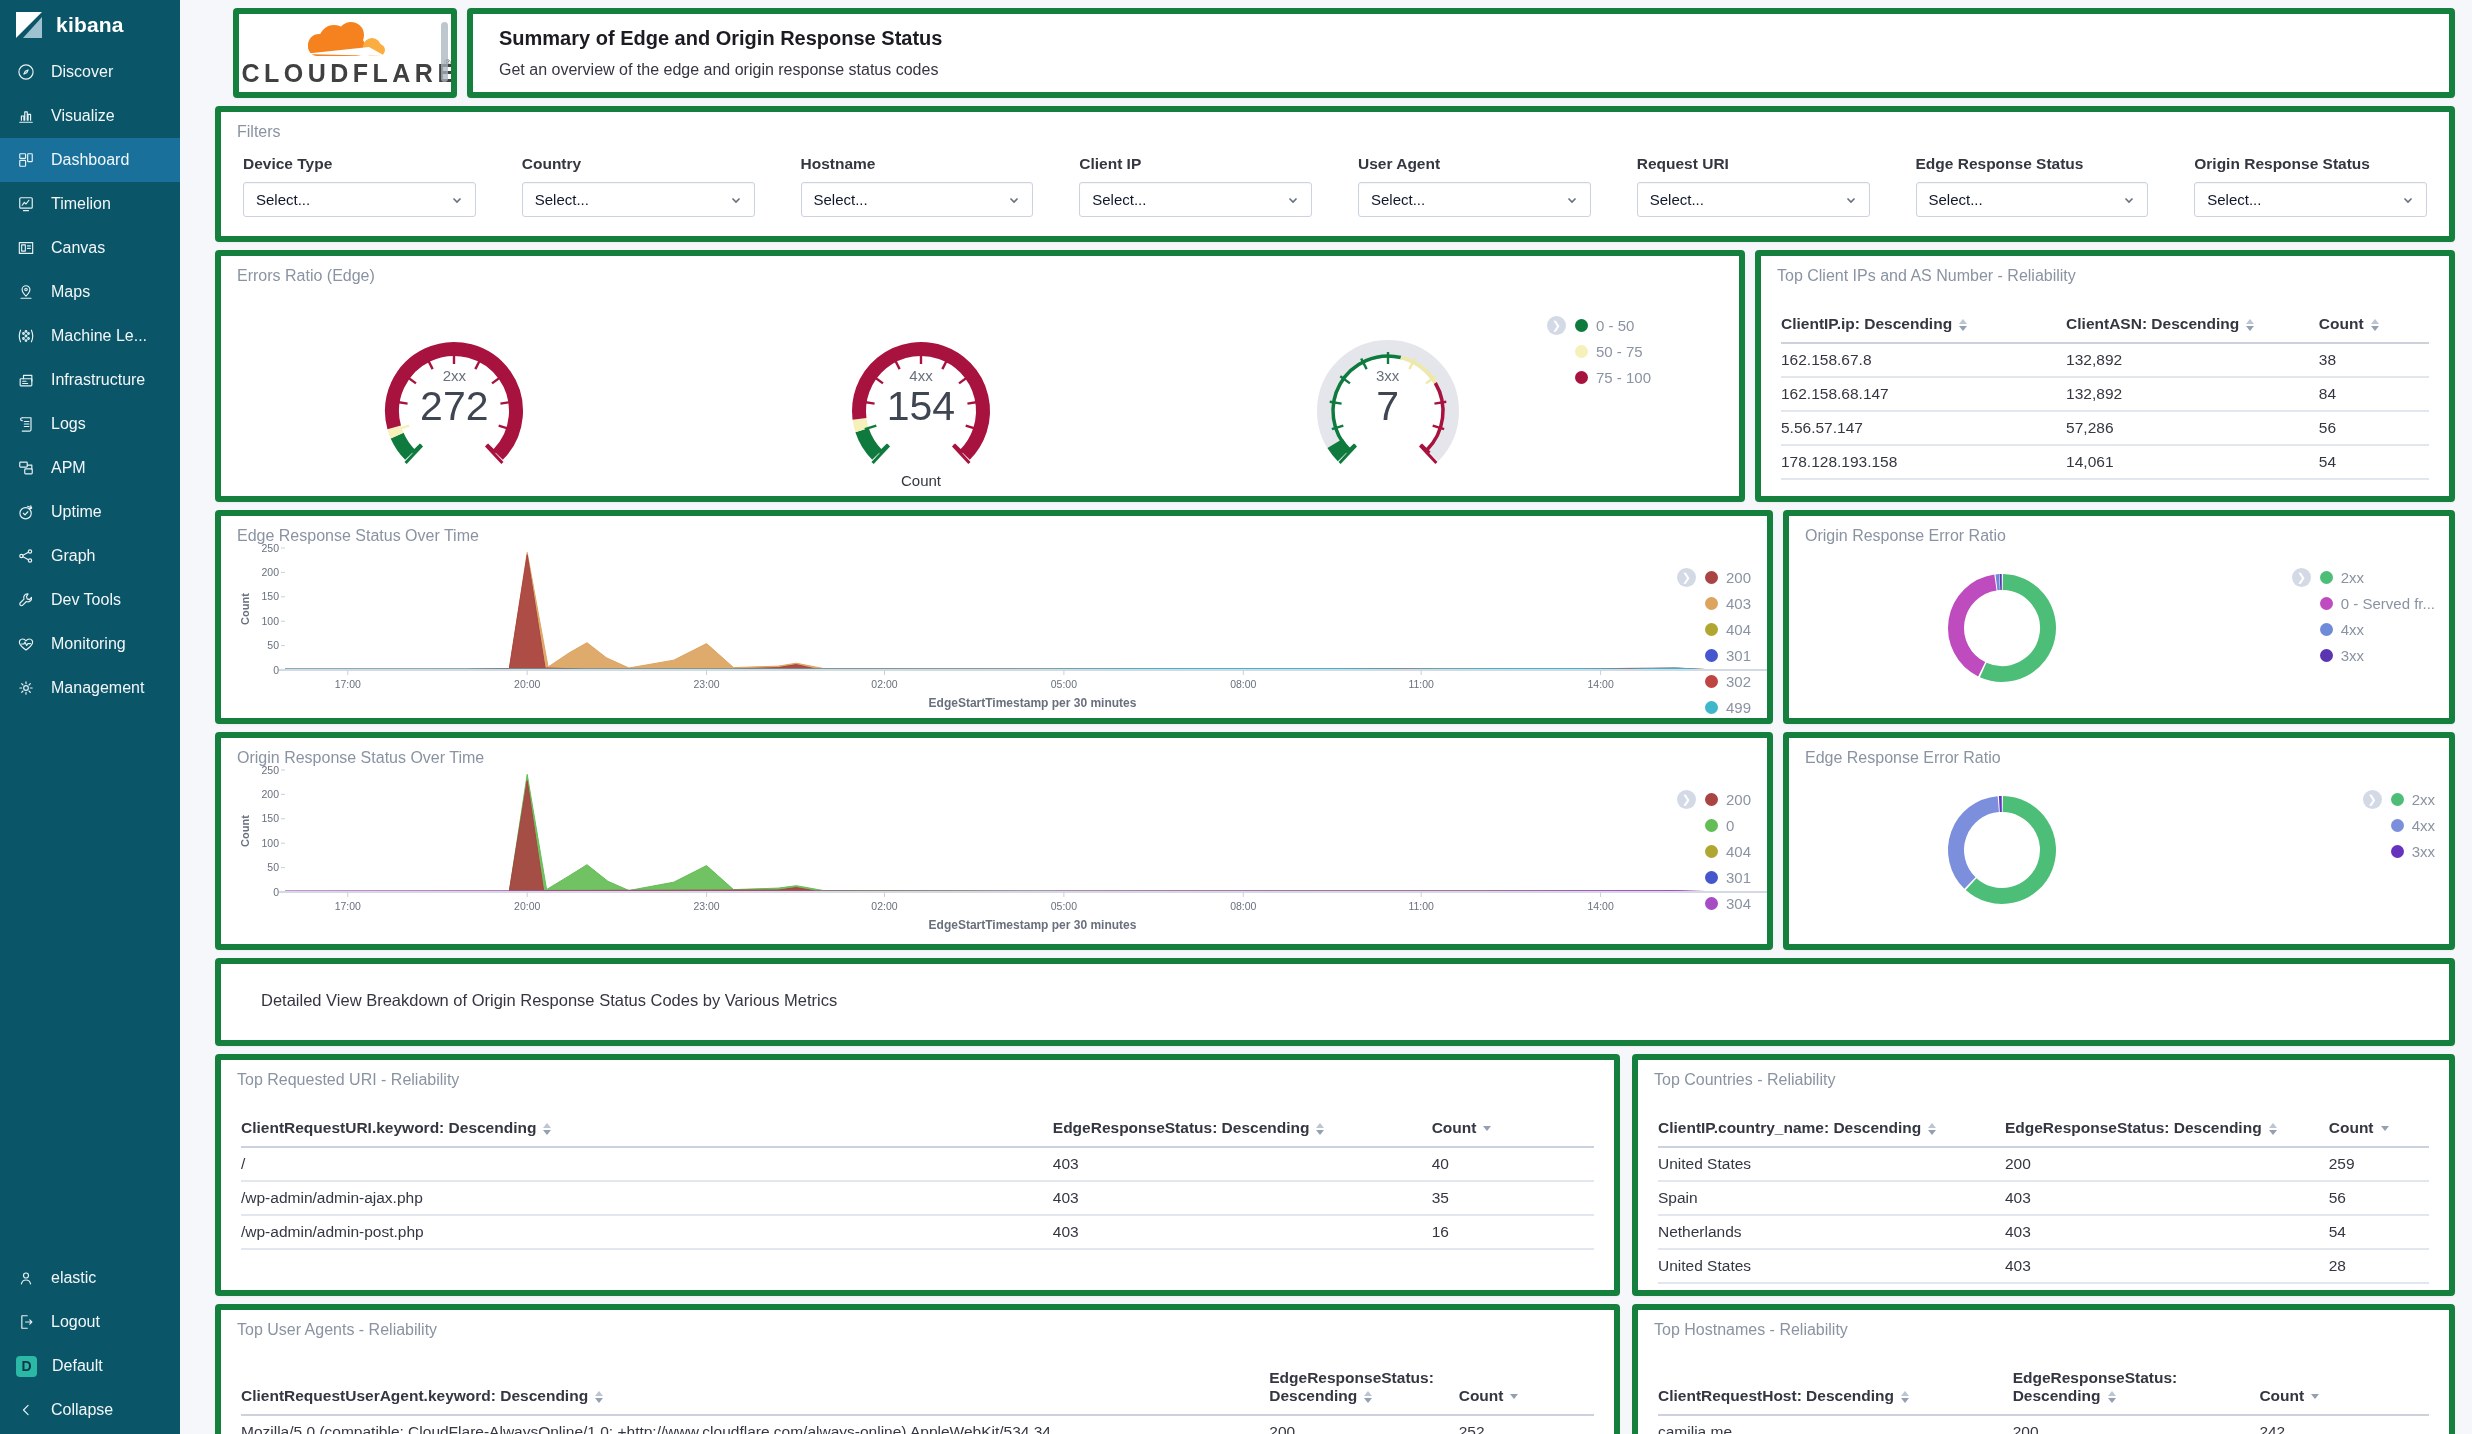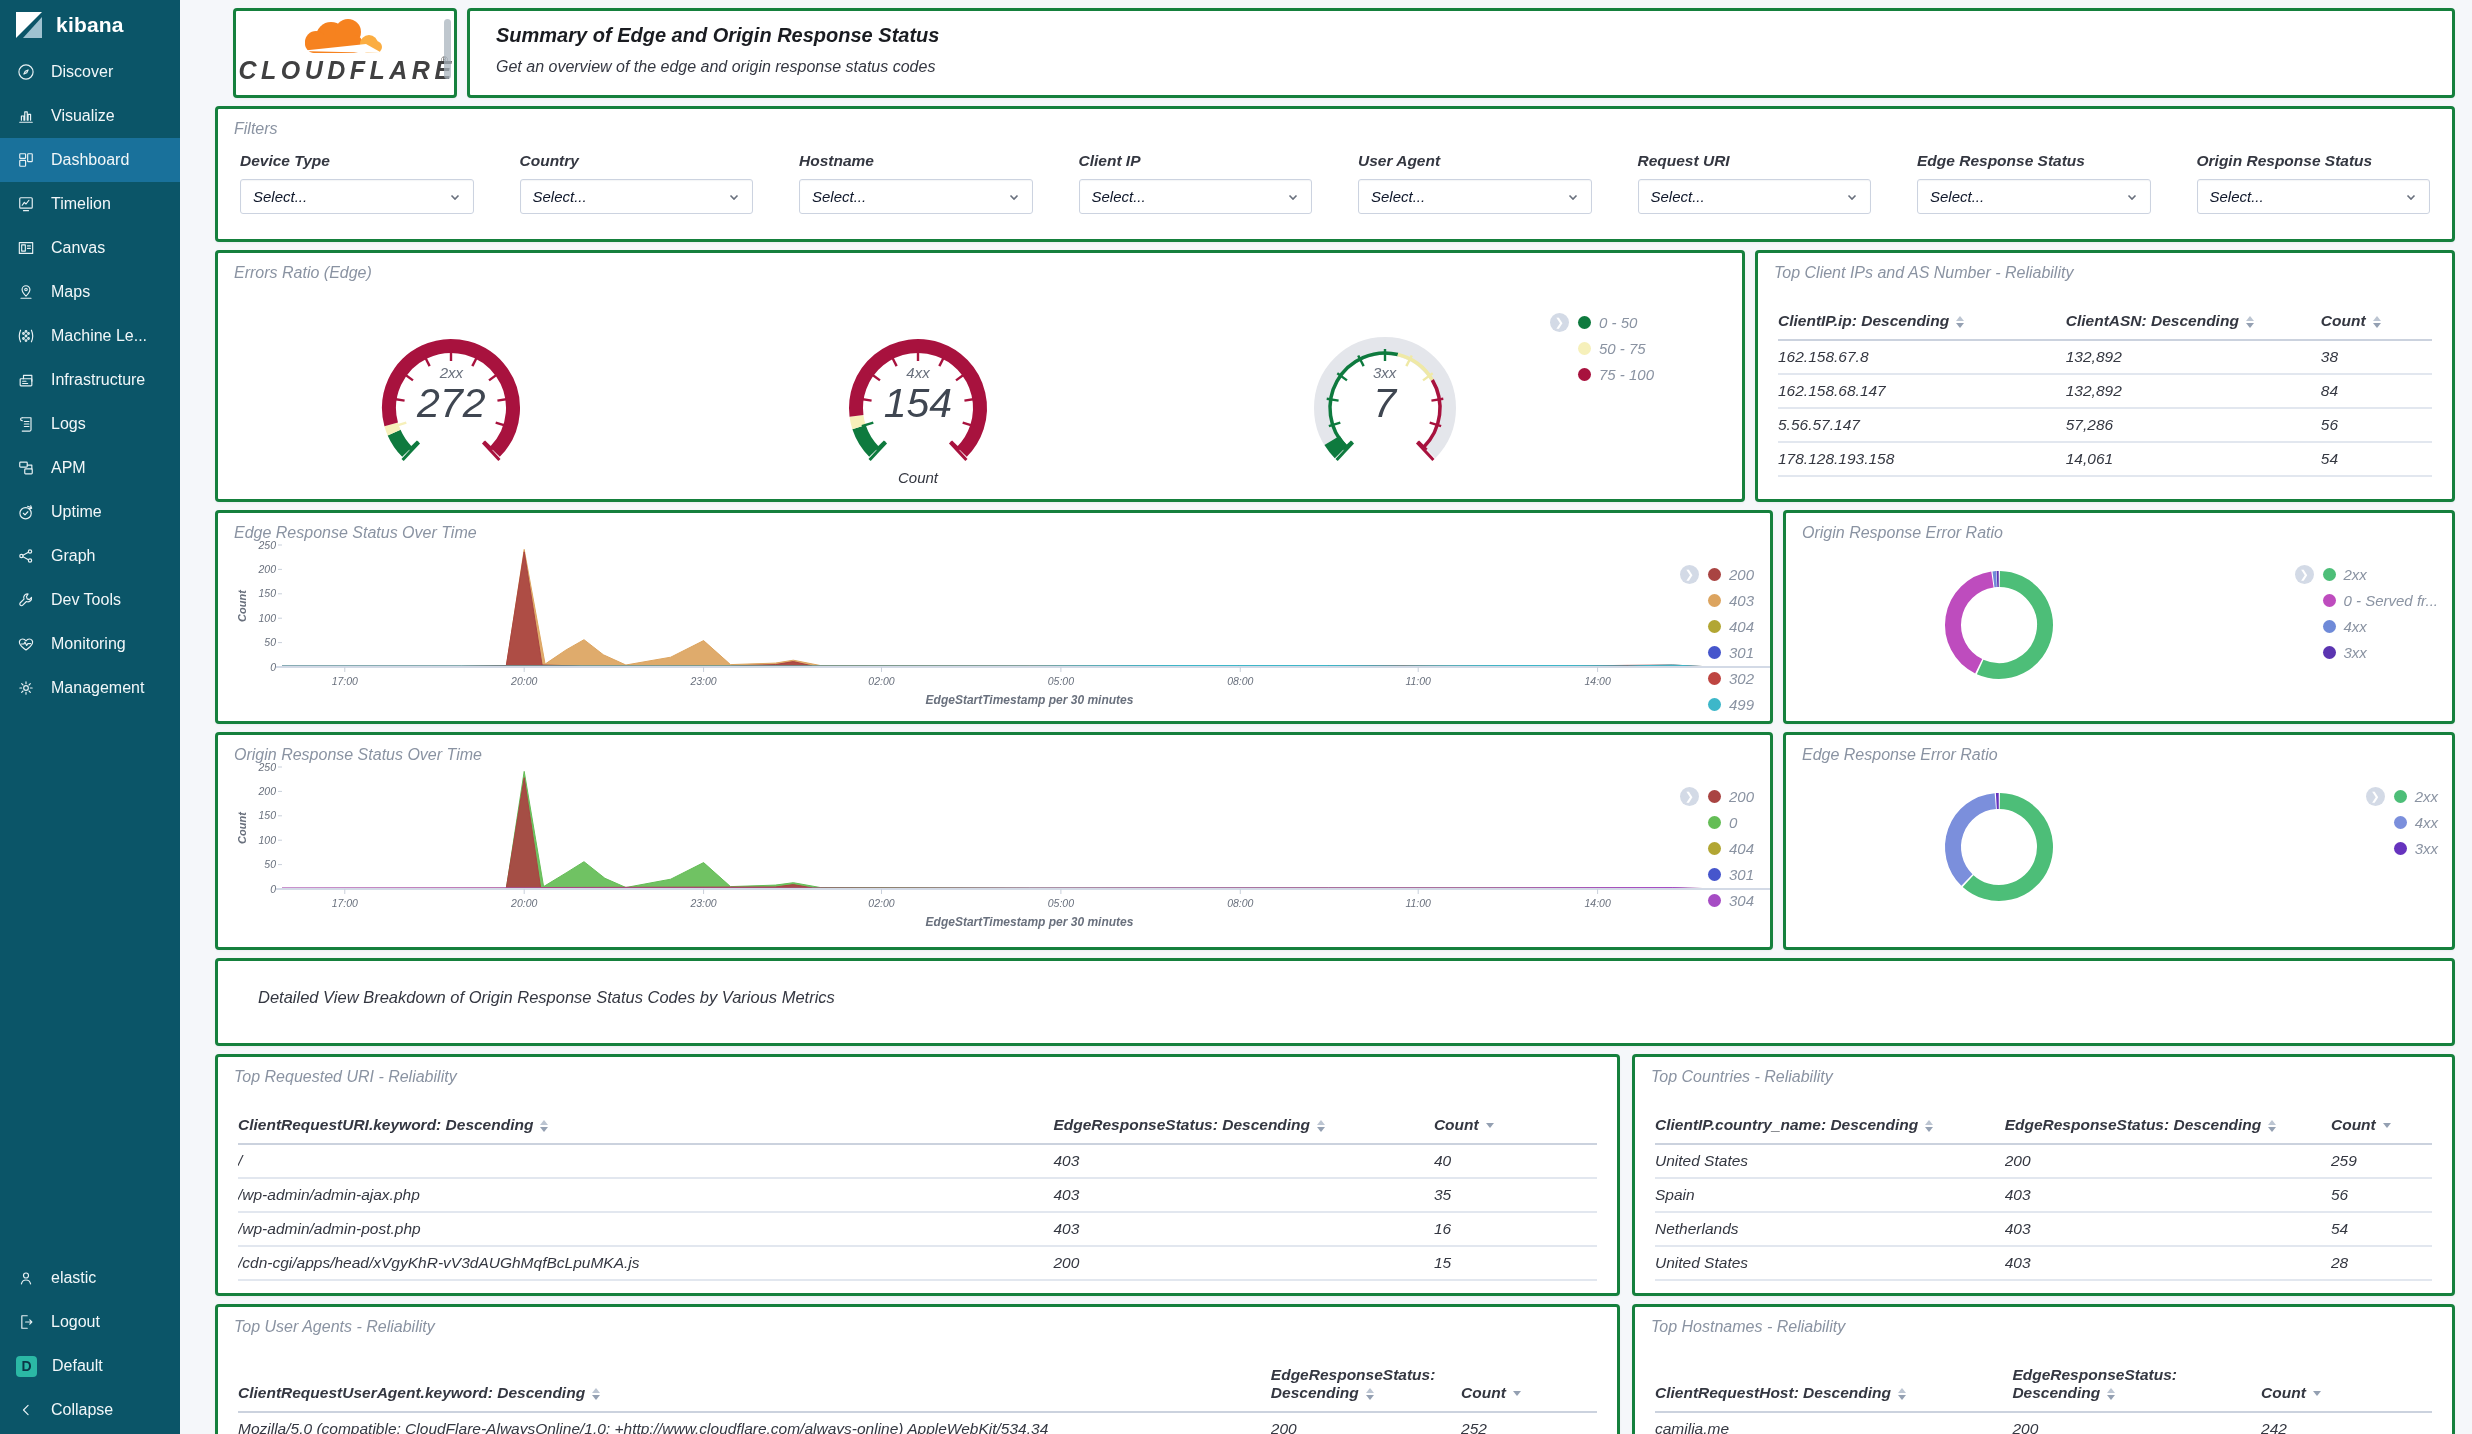--- a/index.html
+++ b/index.html
@@ -13,21 +13,21 @@
   .brand { display:flex; align-items:center; gap:12px; padding:12px 14px; height:50px; cursor:pointer; }
   .brand-text { color:#fff; font-size:21px; font-weight:600; letter-spacing:.2px; }
   .nav-item { display:flex; align-items:center; gap:15px; height:44px; padding:0 16px; color:#f2f7f9; font-size:16px; cursor:pointer; }
   .nav-item.active { background:#19719b; }
   .nicon { width:20px; height:20px; fill:none; stroke:#e8f1f4; stroke-width:1.4; stroke-linecap:round; stroke-linejoin:round; flex:0 0 auto; }
   .sidebar-footer { position:absolute; left:0; bottom:0; width:100%; padding-bottom:2px; }
   .dbadge { width:21px; height:21px; border-radius:4px; background:#2bb8a5; color:#0b3747; font-weight:700; font-size:14px; display:flex; align-items:center; justify-content:center; flex:0 0 auto; }
   
   .main { position:absolute; left:180px; top:0; right:0; bottom:0; padding:8px 17px 0 35px; display:flex; flex-direction:column; gap:8px; }
   .row { display:flex; gap:10px; flex:0 0 auto; }
-  .panel { background:#fff; border:3px solid #15803d; border-radius:4px; position:relative; overflow:hidden; box-shadow:0 1px 2px rgba(110,120,140,.08);font-style:italic; }
+  .panel { background:#fff; border:6px solid #15803d; border-radius:4px; position:relative; overflow:hidden; box-shadow:0 1px 2px rgba(110,120,140,.08); }
   .ptitle { margin:11px 0 0 16px; font-size:16px; color:#8a93a2; font-weight:400; }
   
   .row1 { height:90px; margin-left:18px; }
   .logo-panel { width:224px; }
   .title-panel { flex:1; padding:13px 0 0 26px; }
   .title-panel h1 { font-size:20px; font-weight:700; color:#1a1c21; }
   .title-panel p { margin-top:11px; font-size:16px; color:#343741; font-weight:400; }
   .vscroll { position:absolute; right:3px; top:8px; width:7px; height:60px; background:#aab4bd; border-radius:4px; opacity:.75; cursor:pointer; }
   
   .row2 { height:136px; }
@@ -714,25 +714,20 @@
               <tr>
                 <td>/wp-admin/admin-ajax.php</td>
                 <td>403</td>
                 <td>35</td>
               </tr>
               <tr>
                 <td>/wp-admin/admin-post.php</td>
                 <td>403</td>
                 <td>16</td>
               </tr>
-              <tr>
-                <td>/cdn-cgi/apps/head/xVgyKhR-vV3dAUGhMqfBcLpuMKA.js</td>
-                <td>200</td>
-                <td>15</td>
-              </tr>
             </tbody>
           </table>
         </div>
     </section>
     <section class="panel tright">
       <div class="ptitle">Top Countries - Reliability</div>
       <div class="table-host">
           <table class="ktable">
             <colgroup>
               <col style="width: 45%;">

